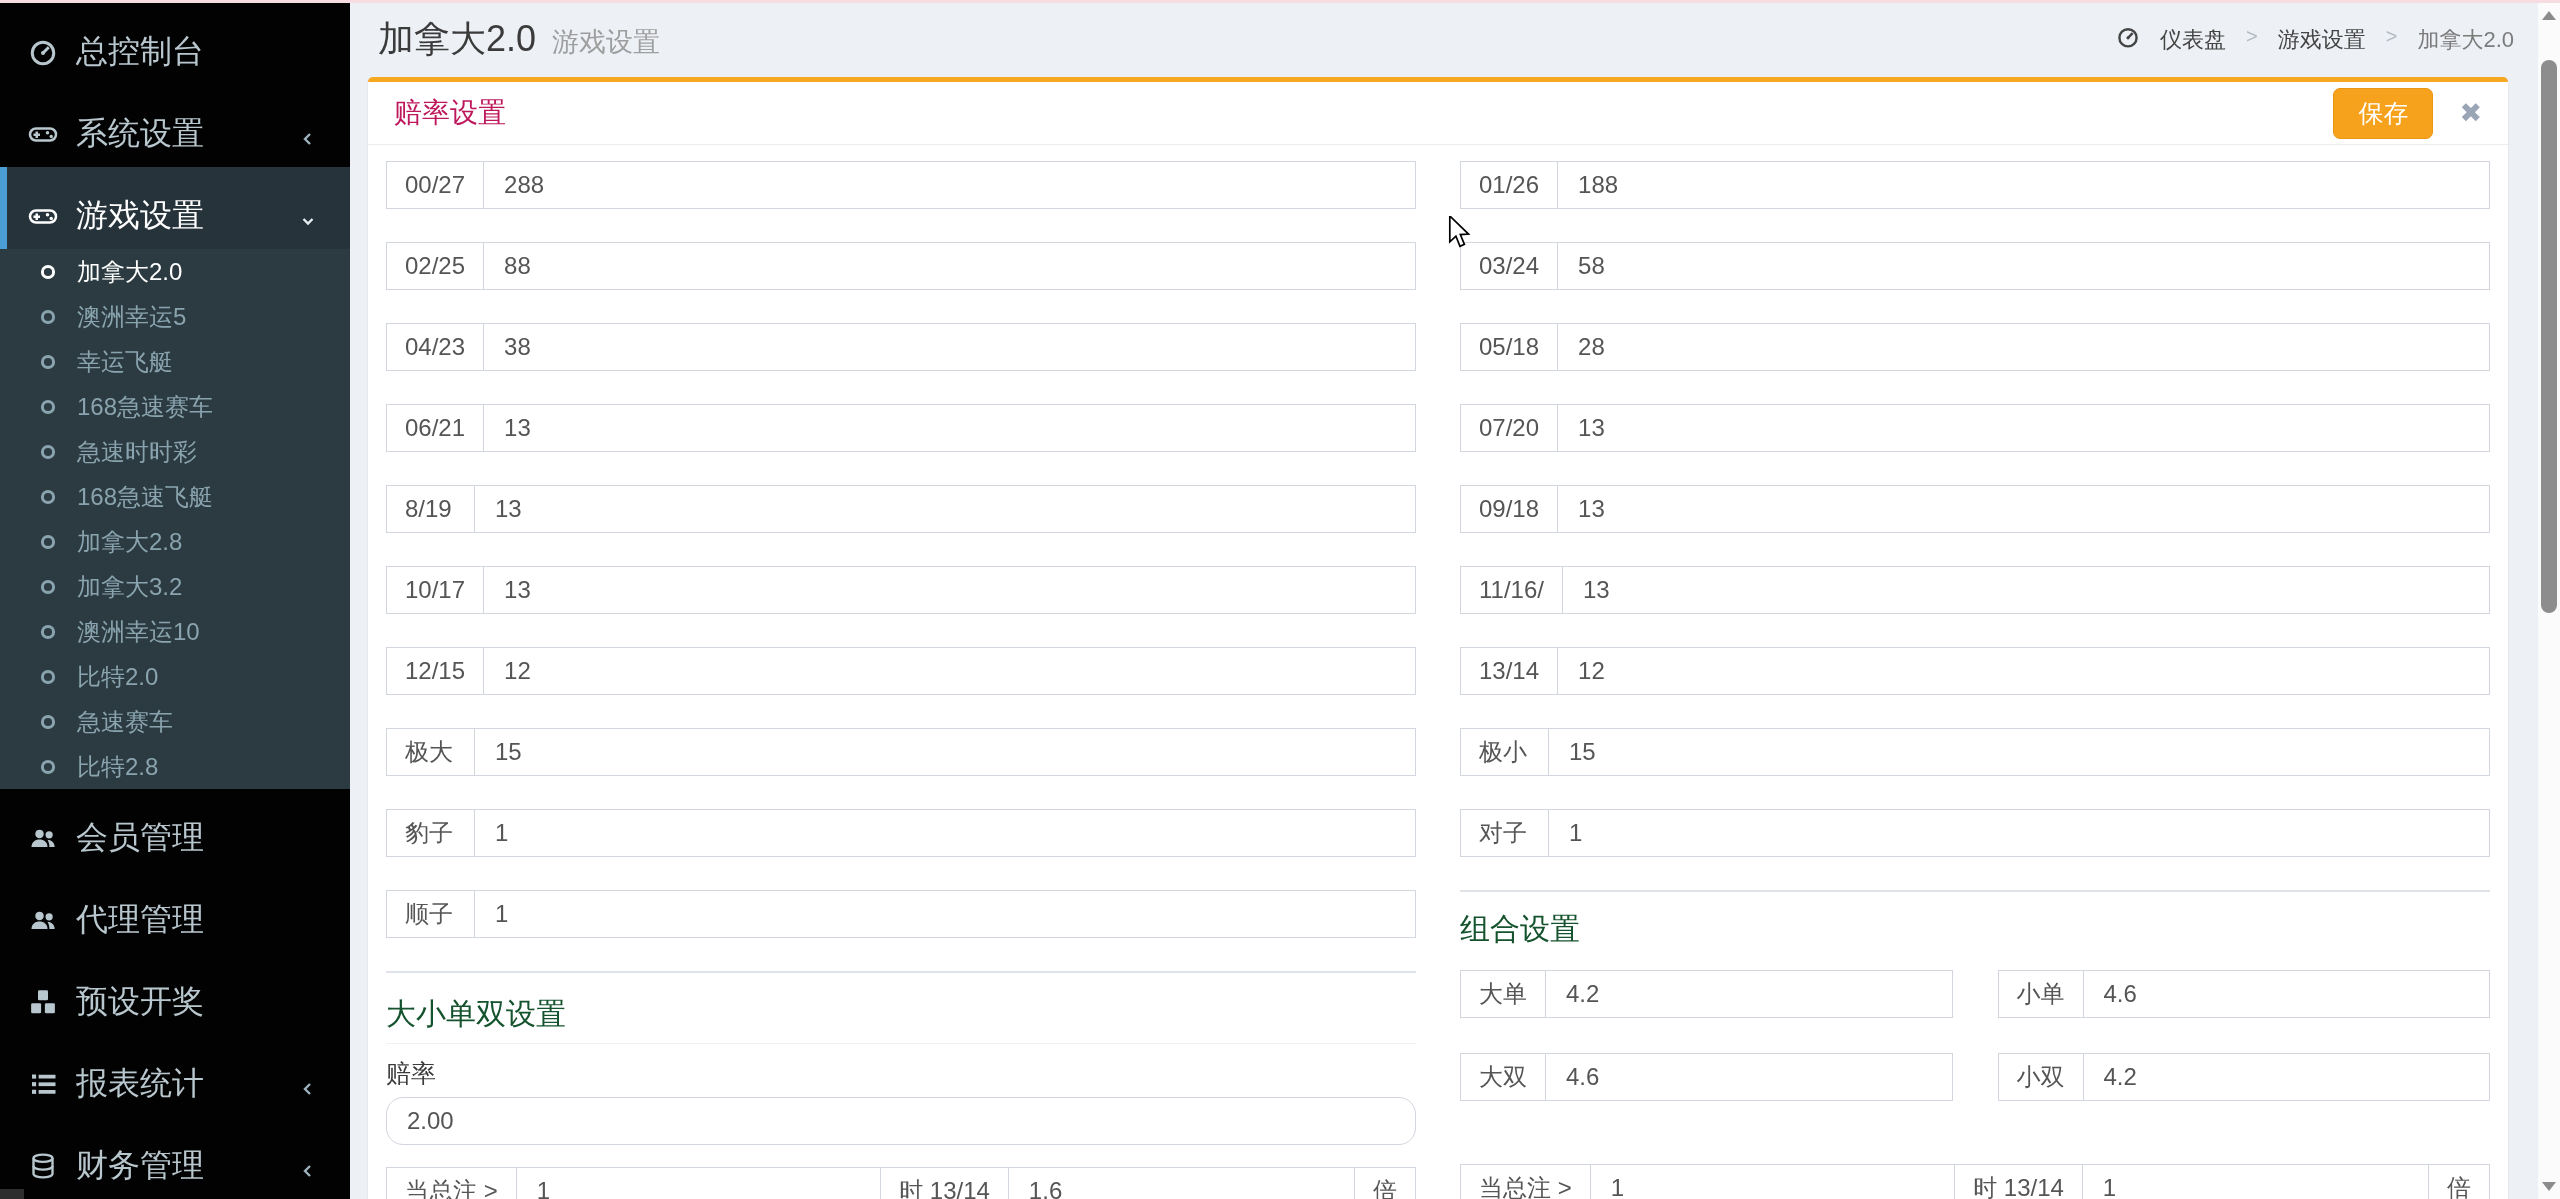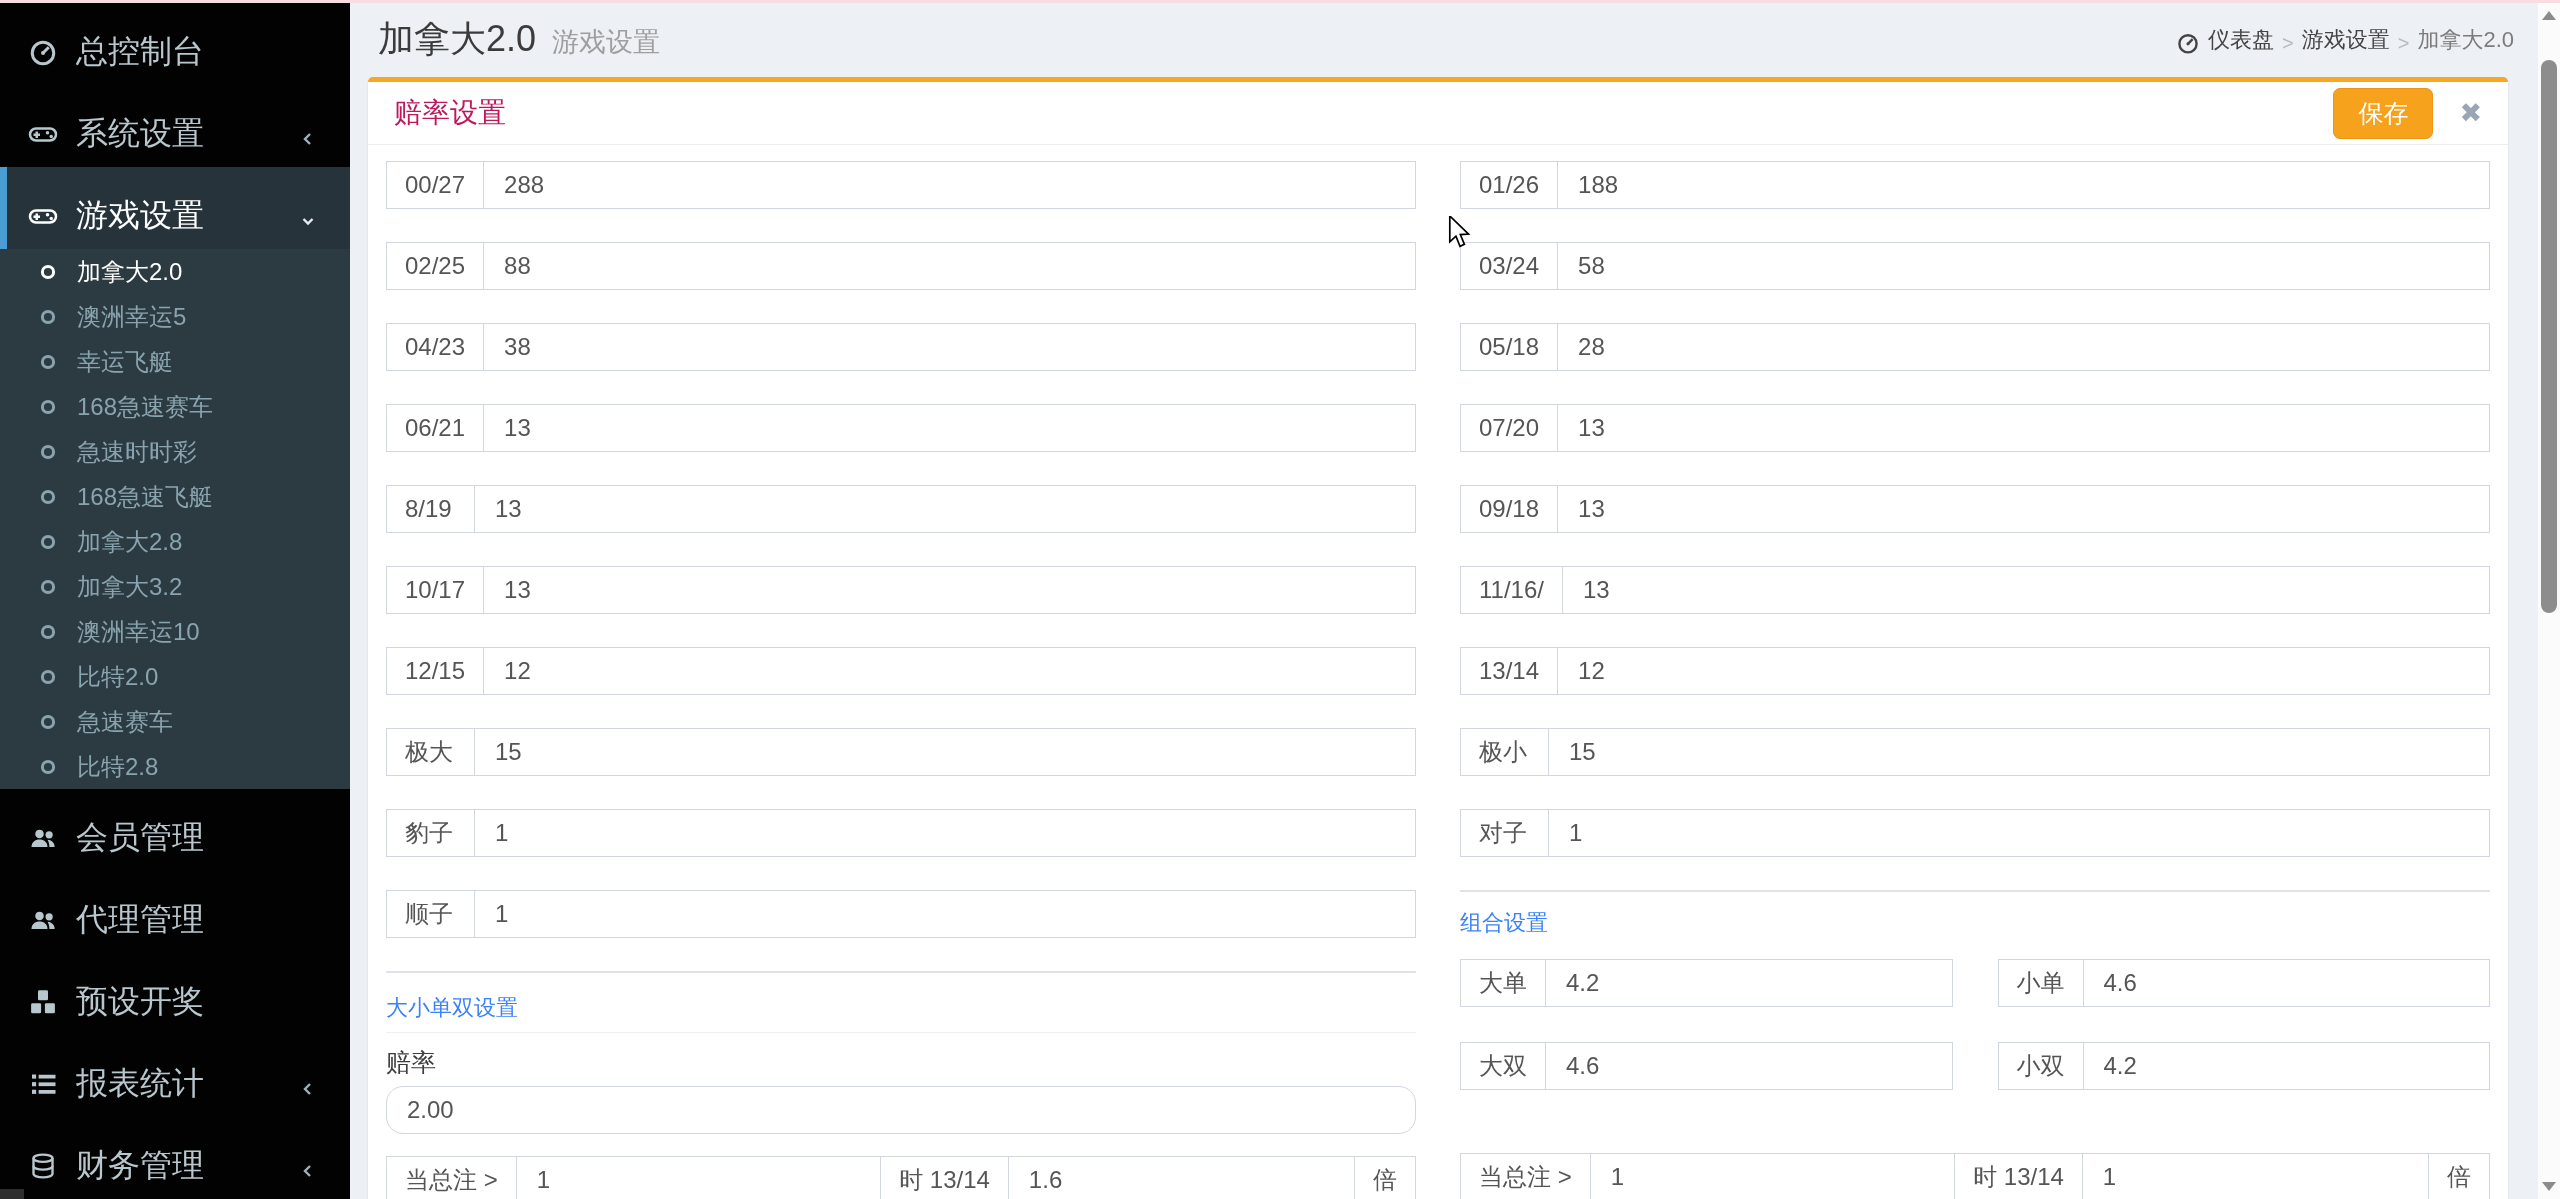--- a/index.html
+++ b/index.html
@@ -22,21 +22,21 @@
   .sub-item{height:45px;display:flex;align-items:center;padding:0 30px 0 36px;font-size:24px;color:#8aa4af;cursor:pointer;}
   .sub-item .ring{width:24px;height:24px;margin-right:17px;flex:0 0 24px;}
   .sub-item.active{color:#ffffff;}
   .sb-bottom-corner{position:absolute;left:0;bottom:0;width:24px;height:10px;background:#2e2e2e;}
 
   
   .content{position:absolute;left:350px;top:3px;width:2188px;height:1196px;background:#edf0f5;}
   .page-header{position:relative;height:54px;}
   .page-title{position:absolute;left:28px;top:12px;font-size:36px;color:#3b3b3b;white-space:nowrap;}
   .page-title .sub{font-size:27px;color:#9e9e9e;margin-left:16px;font-weight:normal;}
-  .breadcrumb{position:absolute;right:24px;top:22px;display:flex;align-items:flex-end;gap:8px;font-size:22px;color:#444;white-space:nowrap;}
+  .breadcrumb{position:absolute;right:24px;top:22px;display:flex;align-items:flex-start;gap:20px;font-size:22px;color:#444;white-space:nowrap;}
   .breadcrumb .bico{width:24px;height:24px;color:#444;}
   .crumb{color:#444;cursor:pointer;}
   .crumb.current{color:#7b7b7b;cursor:default;}
   .crumb-sep{color:#b5bbc3;font-size:20px;}
 
   
   .box{position:absolute;left:18px;right:30px;top:74px;height:1122px;background:#fff;
        border-top:5px solid #f7a821;border-radius:5px 5px 0 0;box-shadow:0 1px 2px rgba(0,0,0,.12);}
   .box-header{height:62px;display:flex;align-items:center;padding:0 26px;border-bottom:1px solid #ebeef0;}
   .box-title{font-size:28px;color:#be185d;flex:1;}
@@ -48,21 +48,21 @@
 
   .igroup{display:flex;height:48px;border:1px solid #d2d6de;background:#fff;margin-bottom:33px;box-sizing:border-box;align-items:stretch;}
   .addon{display:flex;align-items:center;padding:0 18px;color:#555;font-size:24px;white-space:nowrap;border-right:1px solid #d2d6de;}
   .addon.mid{border-left:1px solid #d2d6de;}
   .addon.last{border-right:none;border-left:1px solid #d2d6de;}
   .odds .addon{min-width:88px;box-sizing:border-box;}
   input.ctl{flex:1;border:0;outline:0;padding:0 20px;font-size:24px;color:#555;min-width:0;background:transparent;font-family:inherit;}
   input.fa{flex:1.06;} input.fb{flex:1;}
 
   .sect-divider{border-top:2px solid #dfe2e6;margin-top:0;}
-  .sect-title{font-size:22px;color:#3b82f6;margin-top:20px;line-height:1.4;}
+  .sect-title{font-size:30px;color:#14532d;margin-top:20px;line-height:1.4;}
   .thin-divider{border-top:1px solid #eef0f2;margin-top:8px;}
   .field-label{font-size:25px;font-weight:normal;color:#3c3c3c;margin-top:14px;line-height:1.25;}
   .mt-input{margin-top:8px;margin-bottom:0;border-radius:17px;}
   .rule-row{margin-top:22px;margin-bottom:0;}
   .rule-row-r{margin-top:63px;margin-bottom:0;}
   .half-row{display:flex;gap:45px;margin-top:20px;}
   .half-row.second{margin-top:35px;}
   .half-row .igroup{flex:1;margin-bottom:0;}
   .combo-title{margin-top:16px;}
 

